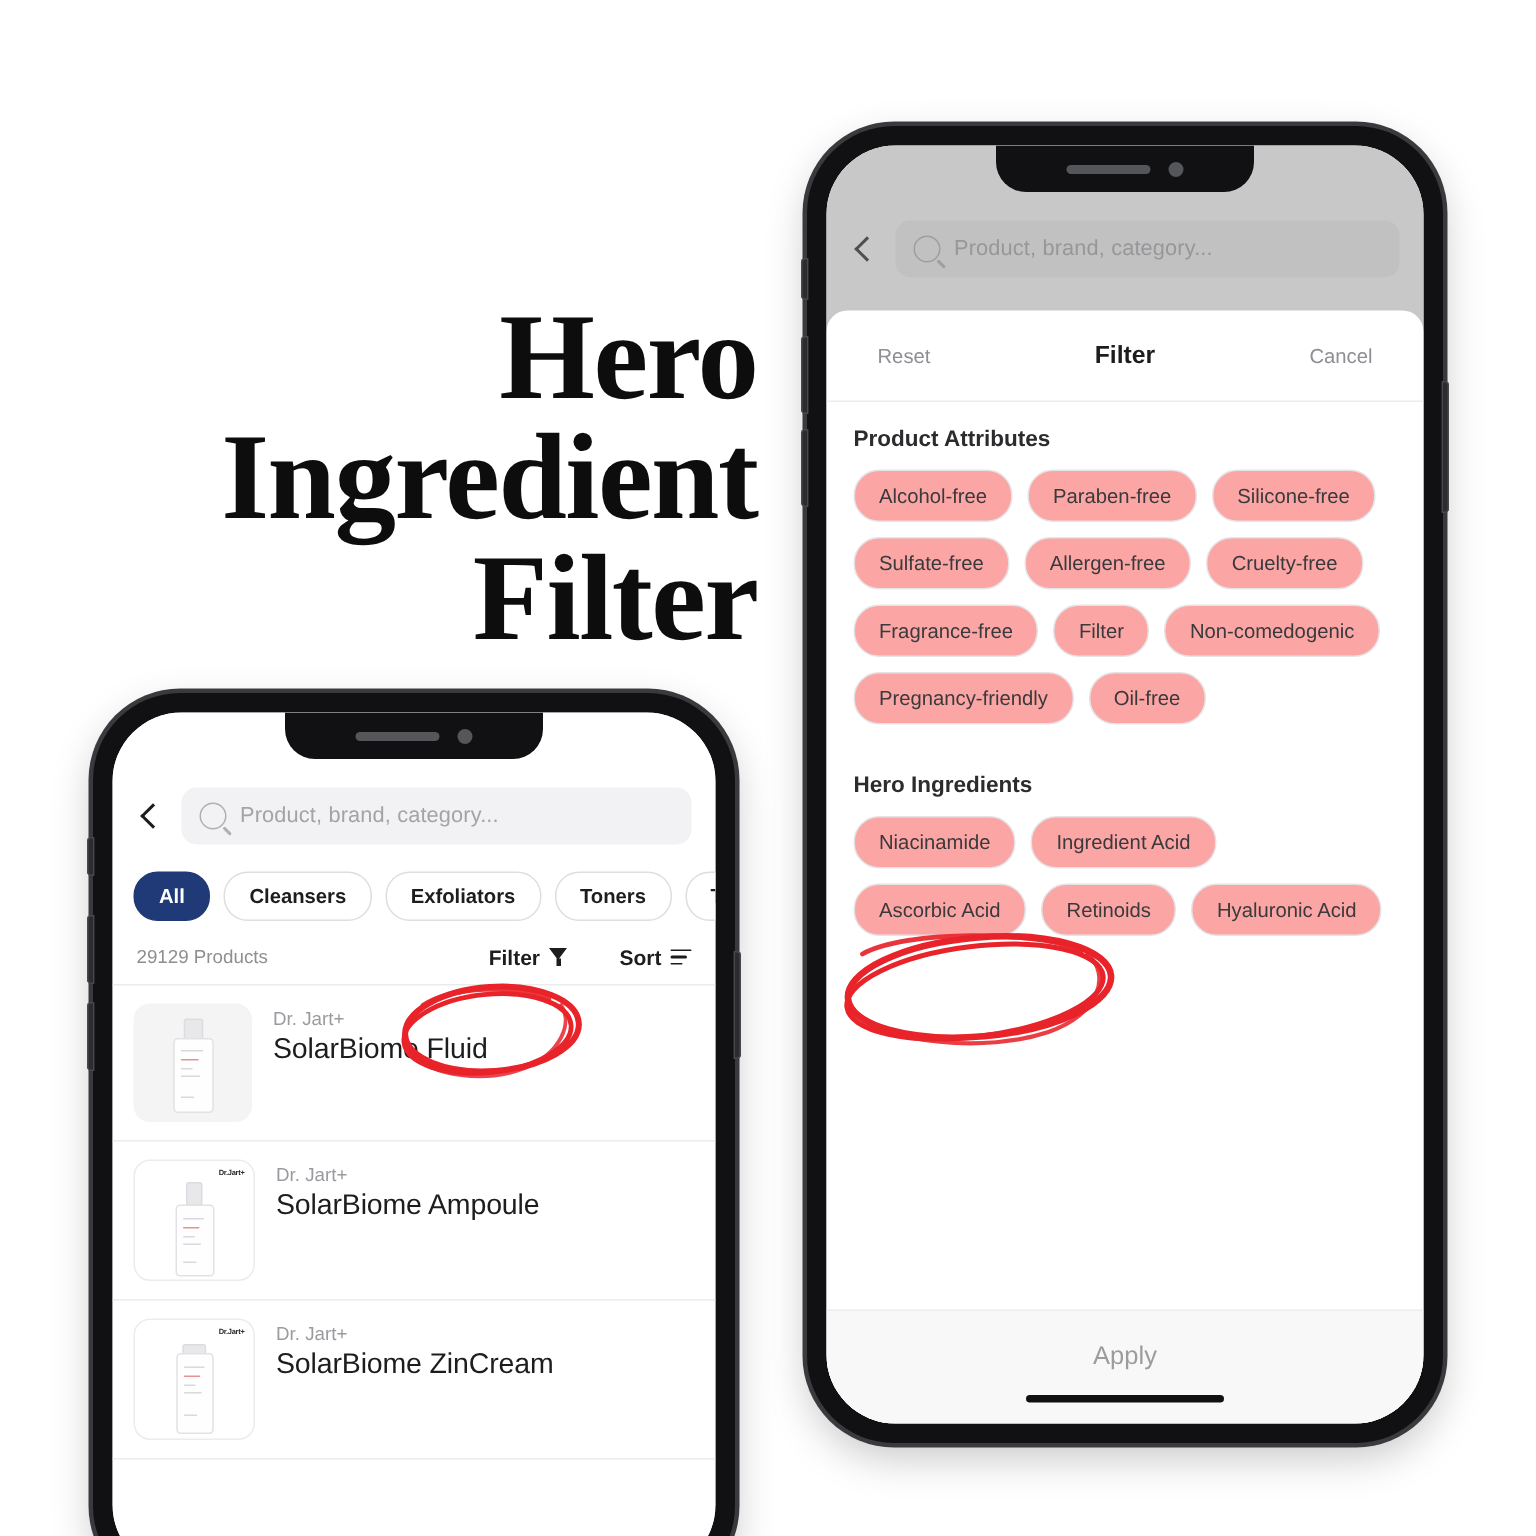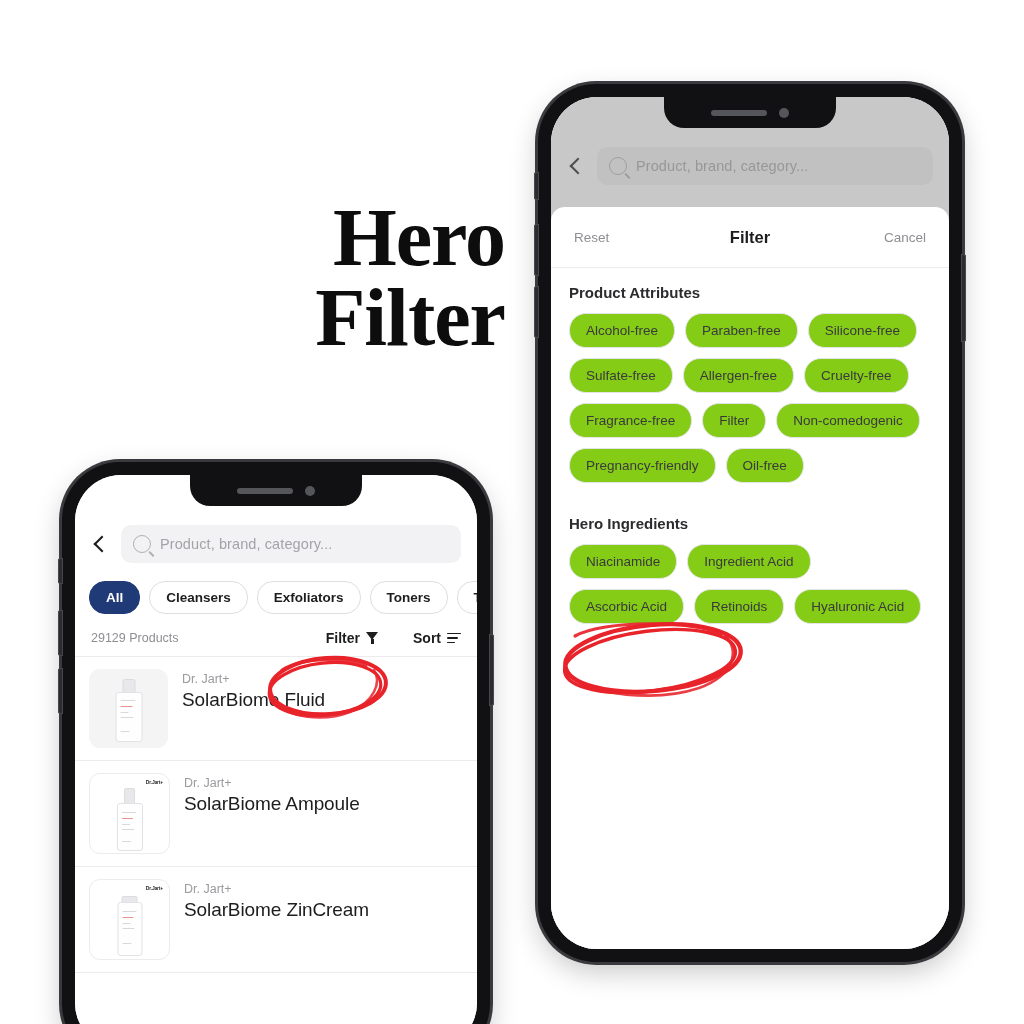--- a/index.html
+++ b/index.html
@@ -271,21 +271,21 @@
     border-top-right-radius: 14px;
     z-index: 20;
     display: flex;
     flex-direction: column;
     overflow: hidden;
   }
   .sheet-head {
     display: flex;
     align-items: center;
     height: 60px;
-    padding: 0 23px;
+    padding: 0 34px;
     border-bottom: 1px solid #ededee;
     flex: 0 0 60px;
   }
   .sheet-head .s-left, .sheet-head .s-right { font-size: 13.5px; color: #8e8e93; width: 64px; }
   .sheet-head .s-right { text-align: right; }
   .sheet-head .s-title { flex: 1; text-align: center; font-size: 16.5px; font-weight: 700; color: #1d1d1f; }
 
   .sheet-body {
     flex: 1;
     padding: 14px 18px 0 18px;
@@ -295,21 +295,21 @@
     font-size: 15px;
     font-weight: 700;
     color: #2c2c2e;
     margin: 2px 0 12px 0;
     display: inline-block;
     position: relative;
   }
   .chipwrap { display: flex; flex-wrap: wrap; gap: 10px 10px; }
   .chip {
     border: 1px solid #e4e4e6;
-    background: #84cc16;
+    background: #fca5a5;
     color: #3a3a3c;
     font-size: 13.5px;
     height: 33px;
     padding: 0 16px;
     border-radius: 17px;
     display: flex;
     align-items: center;
     white-space: nowrap;
   }
   .section-gap { height: 30px; }
@@ -330,20 +330,21 @@
   }
 
   
   .annot { position: absolute; pointer-events: none; z-index: 90; }
 </style>
 </head>
 <body>
 
 <div class="headline">
   <span class="hl-line">Hero</span>
+  <span class="hl-line">Ingredient</span>
   <span class="hl-line">Filter</span>
 </div>
 
 <div class="phone" style="left:62px; top:462px; width:428px; height:600px;">
   <div class="side-btn side-left" style="top:96px; height:26px;"></div>
   <div class="side-btn side-left" style="top:148px; height:46px;"></div>
   <div class="side-btn side-left" style="top:206px; height:46px;"></div>
   <div class="side-btn side-right" style="top:172px; height:72px;"></div>
 
   <div class="phone-inner">
@@ -512,20 +513,24 @@
           <div class="section-title">Hero Ingredients</div>
           <div class="chipwrap">
             <div class="chip">Niacinamide</div>
             <div class="chip">Ingredient Acid</div>
             <div class="chip">Ascorbic Acid</div>
             <div class="chip">Retinoids</div>
             <div class="chip">Hyaluronic Acid</div>
           </div>
         </div>
 
+        <div class="apply-bar">
+          <div class="apply-label">Apply</div>
+          <div class="home-ind"></div>
+        </div>
       </div>
     </div>
   </div>
 </div>
 
 <svg class="annot" width="200" height="90" style="left:557px; top:614px;" viewBox="0 0 200 90">
   <g fill="none" stroke="#e8232a" stroke-linecap="round">
     <ellipse cx="96" cy="44" rx="88" ry="33" stroke-width="4.4" transform="rotate(-5 96 44)"></ellipse>
     <ellipse cx="93" cy="47" rx="86" ry="30" stroke-width="3.4" transform="rotate(-7 93 47)"></ellipse>
     <path d="M168 22 C 184 36, 176 62, 142 74 C 100 88, 34 82, 10 60" stroke-width="2.8" opacity="0.88"></path>

